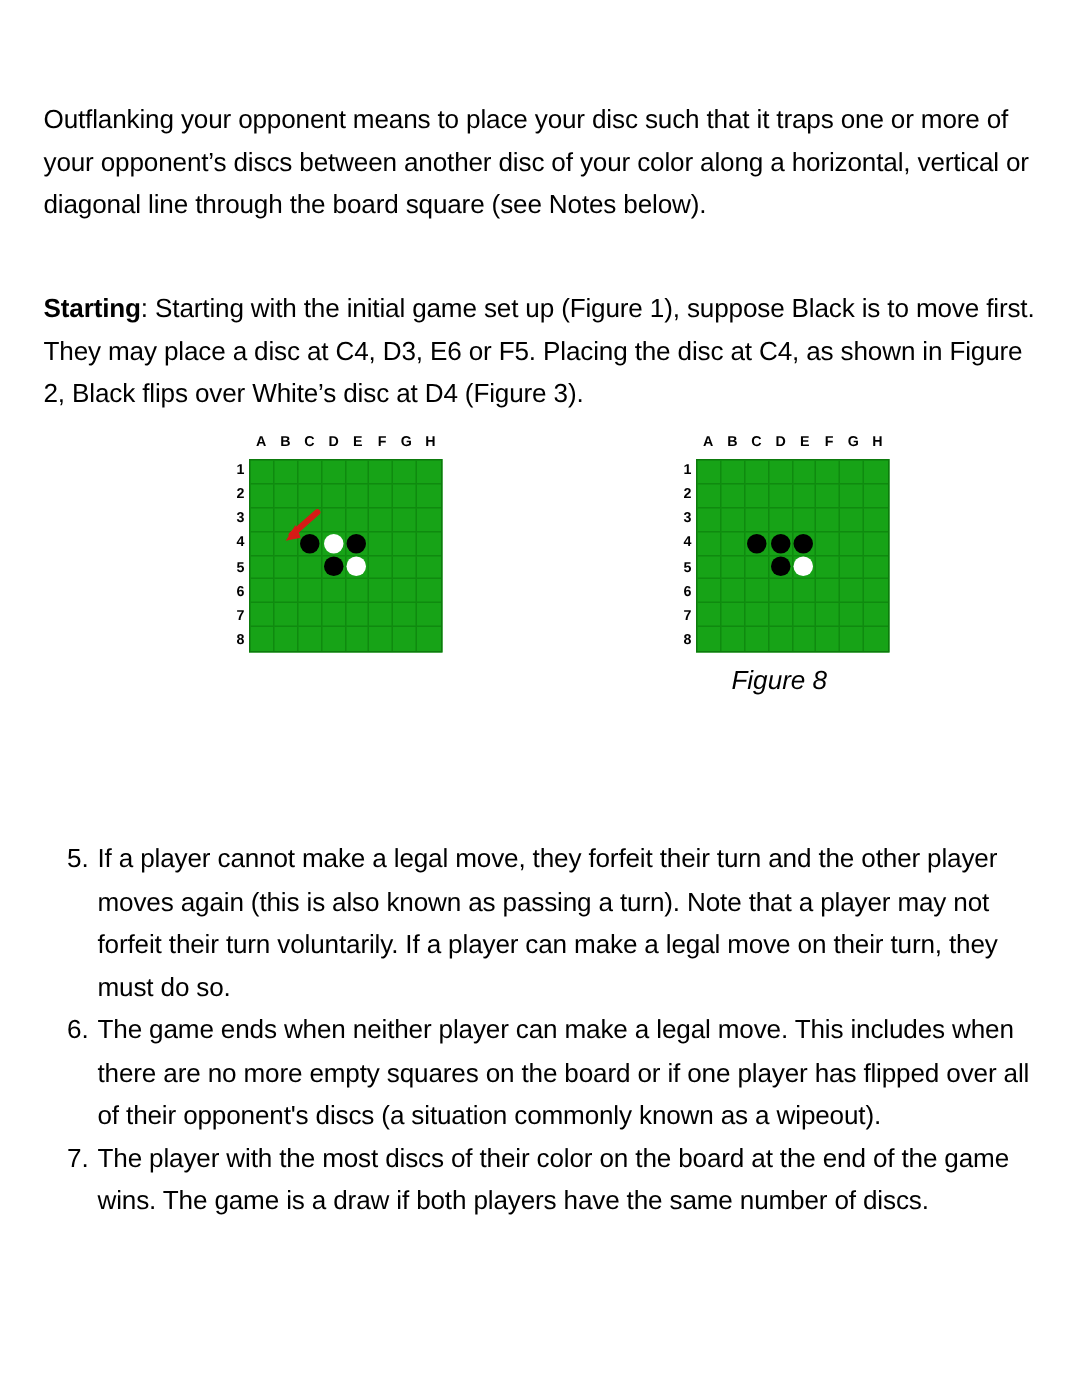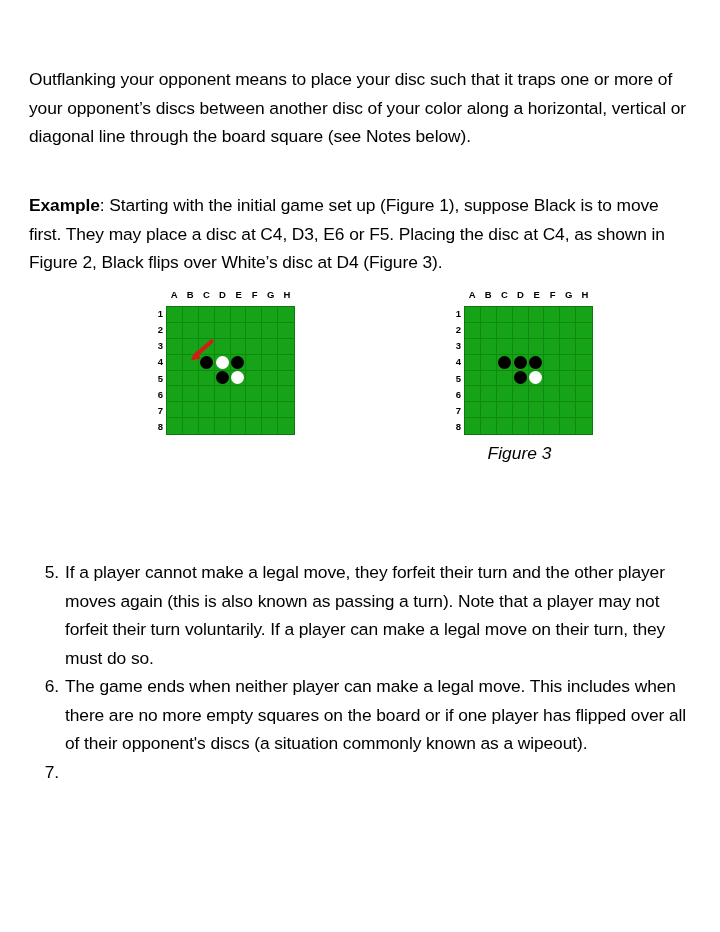--- a/index.html
+++ b/index.html
@@ -171,21 +171,21 @@
     color: #000;
   }
 </style>
 </head>
 <body>
 
 <div class="page">
 
   <p class="body-text" id="para-outflank">Outflanking your opponent means to place your disc such that it traps one or more of your opponent’s discs between another disc of your color along a horizontal, vertical or diagonal line through the board square (see Notes below).</p>
 
-  <p class="body-text" id="para-example"><span class="bold">Example</span><span>: Starting with the initial game set up (Figure 1), suppose Black is to move first. They may place a disc at C4, D3, E6 or F5. Placing the disc at C4, as shown in Figure 2, Black flips over White’s disc at D4 (Figure 3).</span></p>
+  <p class="body-text" id="para-example"><span class="bold">Starting</span><span>: Starting with the initial game set up (Figure 1), suppose Black is to move first. They may place a disc at C4, D3, E6 or F5. Placing the disc at C4, as shown in Figure 2, Black flips over White’s disc at D4 (Figure 3).</span></p>
 
   <div class="figures">
 
     <div class="figure-block" id="figure-2-block">
       <div class="board-wrap">
         <div class="col-labels">
           <span>A</span>
           <span>B</span>
           <span>C</span>
           <span>D</span>
@@ -379,25 +379,25 @@
             <div class="cell" style="border-right-color: rgb(15, 138, 15); border-bottom-color: rgb(15, 138, 15);"></div>
             <div class="cell" style="border-right-color: rgb(15, 138, 15); border-bottom-color: rgb(15, 138, 15);"></div>
             <div class="cell" style="border-right-color: rgb(15, 138, 15); border-bottom-color: rgb(15, 138, 15);"></div>
             <div class="cell" style="border-right-color: rgb(15, 138, 15); border-bottom-color: rgb(15, 138, 15);"></div>
             <div class="cell" style="border-right-color: rgb(15, 138, 15); border-bottom-color: rgb(15, 138, 15);"></div>
             <div class="cell" style="border-right-color: rgb(15, 138, 15); border-bottom-color: rgb(15, 138, 15);"></div>
             <div class="cell" style="border-right-color: rgb(15, 138, 15); border-bottom-color: rgb(15, 138, 15);"></div>
             <div class="cell" style="border-right-color: rgb(15, 138, 15); border-bottom-color: rgb(15, 138, 15);"></div>
           </div>
       </div>
-      <div class="figure-caption">Figure 3</div>
+      <div class="figure-caption">Figure 8</div>
     </div>
 
   </div>
 
 
   <ol class="rules-list" id="rules-list">
       <li><span class="num">5.</span><span>If a player cannot make a legal move, they forfeit their turn and the other player moves again (this is also known as passing a turn). Note that a player may not forfeit their turn voluntarily. If a player can make a legal move on their turn, they must do so.</span></li>
       <li><span class="num">6.</span><span>The game ends when neither player can make a legal move. This includes when there are no more empty squares on the board or if one player has flipped over all of their opponent's discs (a situation commonly known as a wipeout).</span></li>
-      <li><span class="num">7.</span></li>
+      <li><span class="num">7.</span><span>The player with the most discs of their color on the board at the end of the game wins. The game is a draw if both players have the same number of discs.</span></li>
     </ol>
 
 </div>
 
 </body></html>

